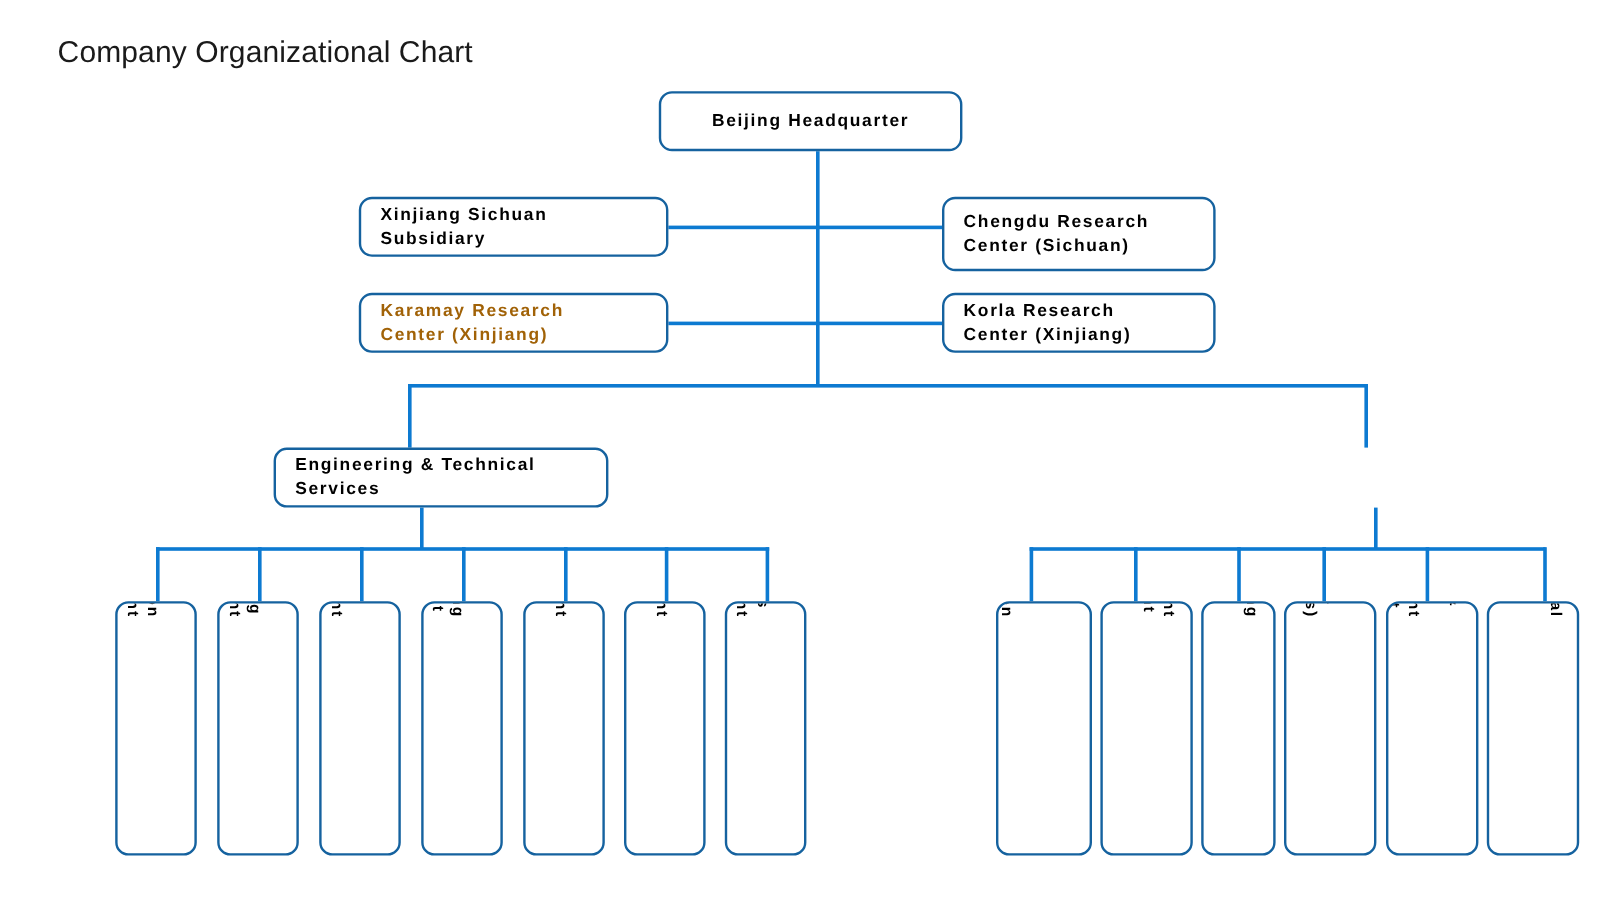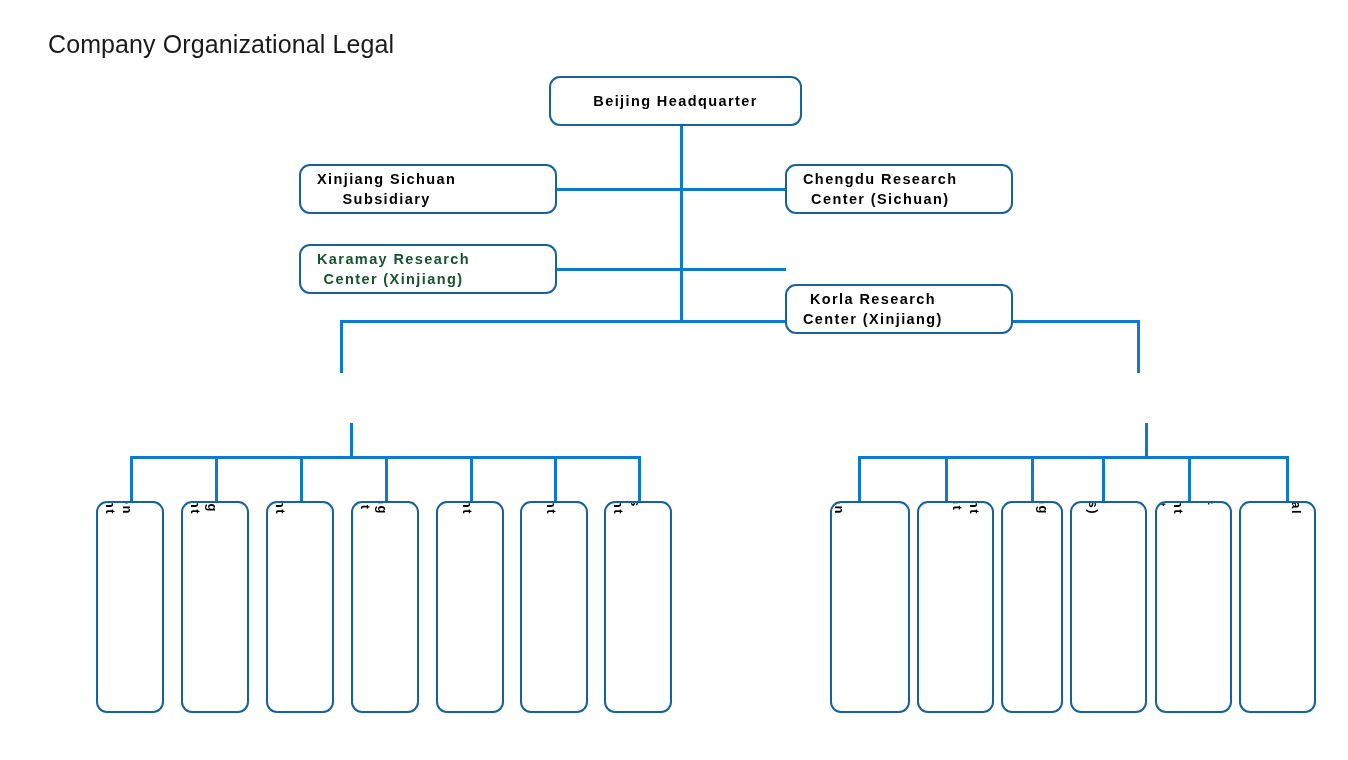--- a/index.html
+++ b/index.html
@@ -48,21 +48,21 @@
   }
 
   .node.horiz {
     display: flex;
     align-items: center;
     padding: 0 16px;
   }
   .node.horiz .label {
     font-size: 14.5px;
     line-height: 20px;
-    text-align: center;
+    text-align: left;
     white-space: pre-line;
   }
 
   
   .node.vert {
     overflow: hidden;
   }
   .node.vert .vlabel {
     position: absolute;
     top: 12px;
@@ -74,21 +74,21 @@
     line-height: 17px;
     letter-spacing: 1.5px;
     text-align: left;
   }
 </style>
 </head>
 <body>
 
 <div id="canvas" style="background: rgb(255, 255, 255);">
 
-  <div id="chart-title">Company Organizational Legal</div>
+  <div id="chart-title">Company Organizational Chart</div>
 
   <div class="line v" style="left: 680px; top: 126px; height: 196px; background: rgb(13, 122, 209);"></div>
 
   <div class="line h" style="left: 557px; top: 188px; width: 125px; background: rgb(13, 122, 209);"></div>
   <div class="line h" style="left: 680px; top: 188px; width: 106px; background: rgb(13, 122, 209);"></div>
   <div class="line h" style="left: 557px; top: 268px; width: 125px; background: rgb(13, 122, 209);"></div>
   <div class="line h" style="left: 680px; top: 268px; width: 106px; background: rgb(13, 122, 209);"></div>
 
   <div class="line h" style="left: 340px; top: 320px; width: 800px; background: rgb(13, 122, 209);"></div>
   <div class="line v" style="left: 340px; top: 320px; height: 53px; background: rgb(13, 122, 209);"></div>
@@ -117,35 +117,39 @@
 
   <div class="node horiz" style="left: 549px; top: 76px; width: 253px; height: 50px; justify-content: center; border-color: rgb(21, 98, 159); color: rgb(0, 0, 0);">
     <span class="label">Beijing Headquarter</span>
   </div>
 
   <div class="node horiz" style="left: 299px; top: 164px; width: 258px; height: 50px; border-color: rgb(21, 98, 159); color: rgb(0, 0, 0);">
     <span class="label">Xinjiang Sichuan
 Subsidiary</span>
   </div>
 
-  <div class="node horiz" style="left: 785px; top: 164px; width: 228px; height: 50px; border-color: rgb(21, 98, 159); color: rgb(0, 0, 0); padding-left: 16px;">
+  <div class="node horiz" style="left: 785px; top: 164px; width: 228px; height: 62px; border-color: rgb(21, 98, 159); color: rgb(0, 0, 0); padding-left: 16px;">
     <span class="label">Chengdu Research
 Center (Sichuan)</span>
   </div>
 
-  <div class="node horiz" style="left: 299px; top: 244px; width: 258px; height: 50px; border-color: rgb(21, 98, 159); color: #14532d;">
+  <div class="node horiz" style="left: 299px; top: 244px; width: 258px; height: 50px; border-color: rgb(21, 98, 159); color: #a16207;">
     <span class="label">Karamay Research
 Center (Xinjiang)</span>
   </div>
 
-  <div class="node horiz" style="left: 785px; top: 244px; width: 228px; height: 50px; border-color: rgb(21, 98, 159); color: rgb(0, 0, 0); margin-top: 40px;">
+  <div class="node horiz" style="left: 785px; top: 244px; width: 228px; height: 50px; border-color: rgb(21, 98, 159); color: rgb(0, 0, 0);">
     <span class="label">Korla Research
 Center (Xinjiang)</span>
   </div>
 
+  <div class="node horiz" style="left: 228px; top: 373px; width: 279px; height: 50px; border-color: rgb(21, 98, 159); color: rgb(0, 0, 0);">
+    <span class="label">Engineering &amp; Technical
+Services</span>
+  </div>
 
 
   <div class="node vert" style="left: 96px; top: 501px; width: 68px; height: 212px; border-color: rgb(21, 98, 159); color: rgb(0, 0, 0);">
     <span class="vlabel">Seismic
 Acquisition
 Department</span>
   </div>
 
   <div class="node vert" style="left: 181px; top: 501px; width: 68px; height: 212px; border-color: rgb(21, 98, 159); color: rgb(0, 0, 0);">
     <span class="vlabel">Data

